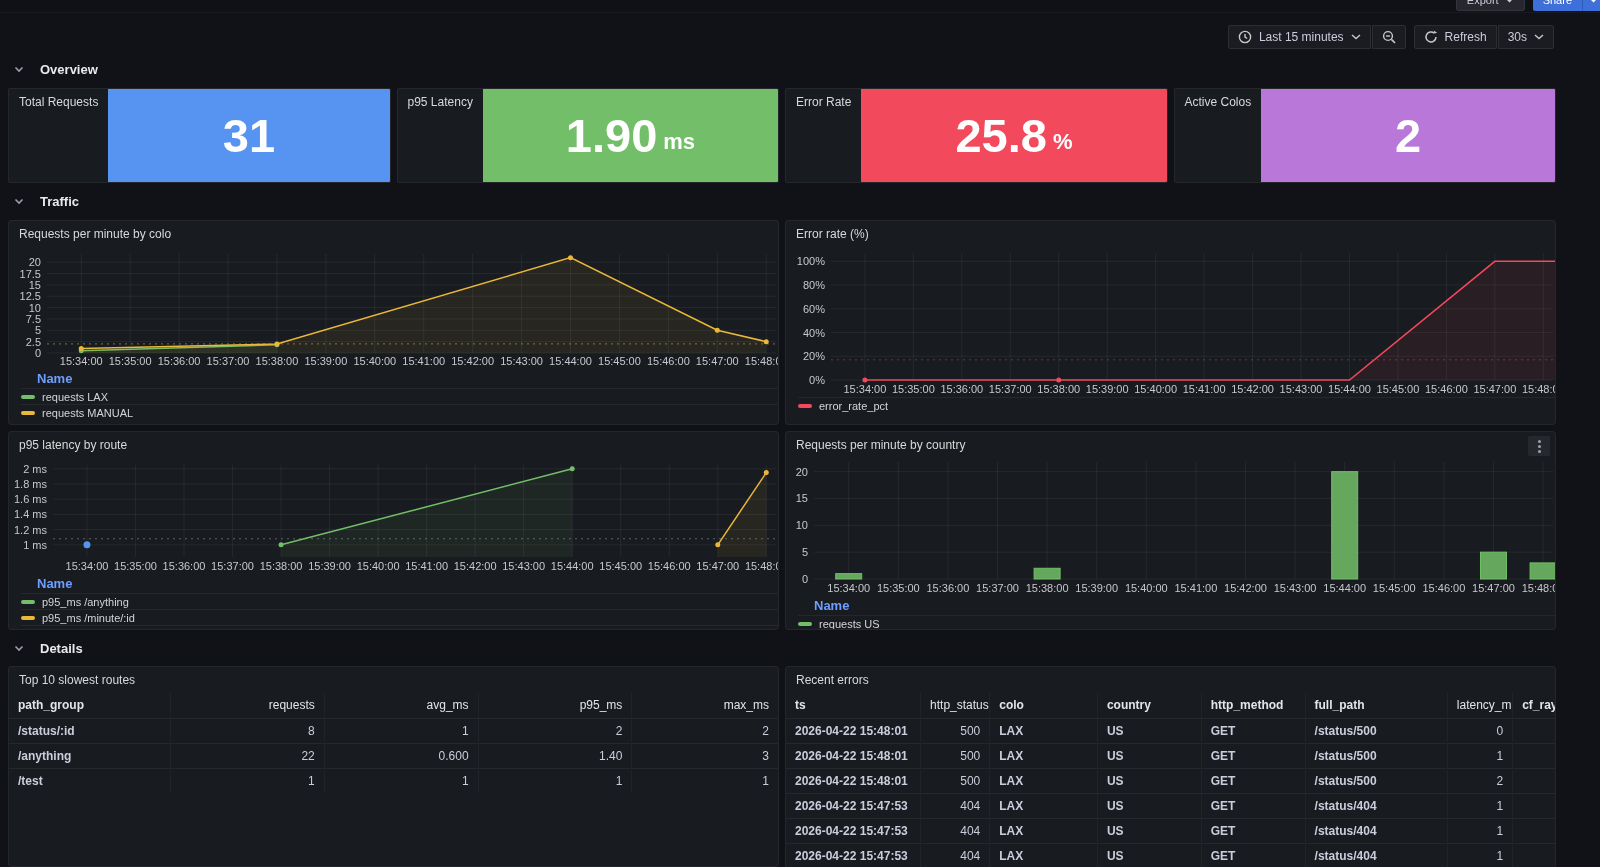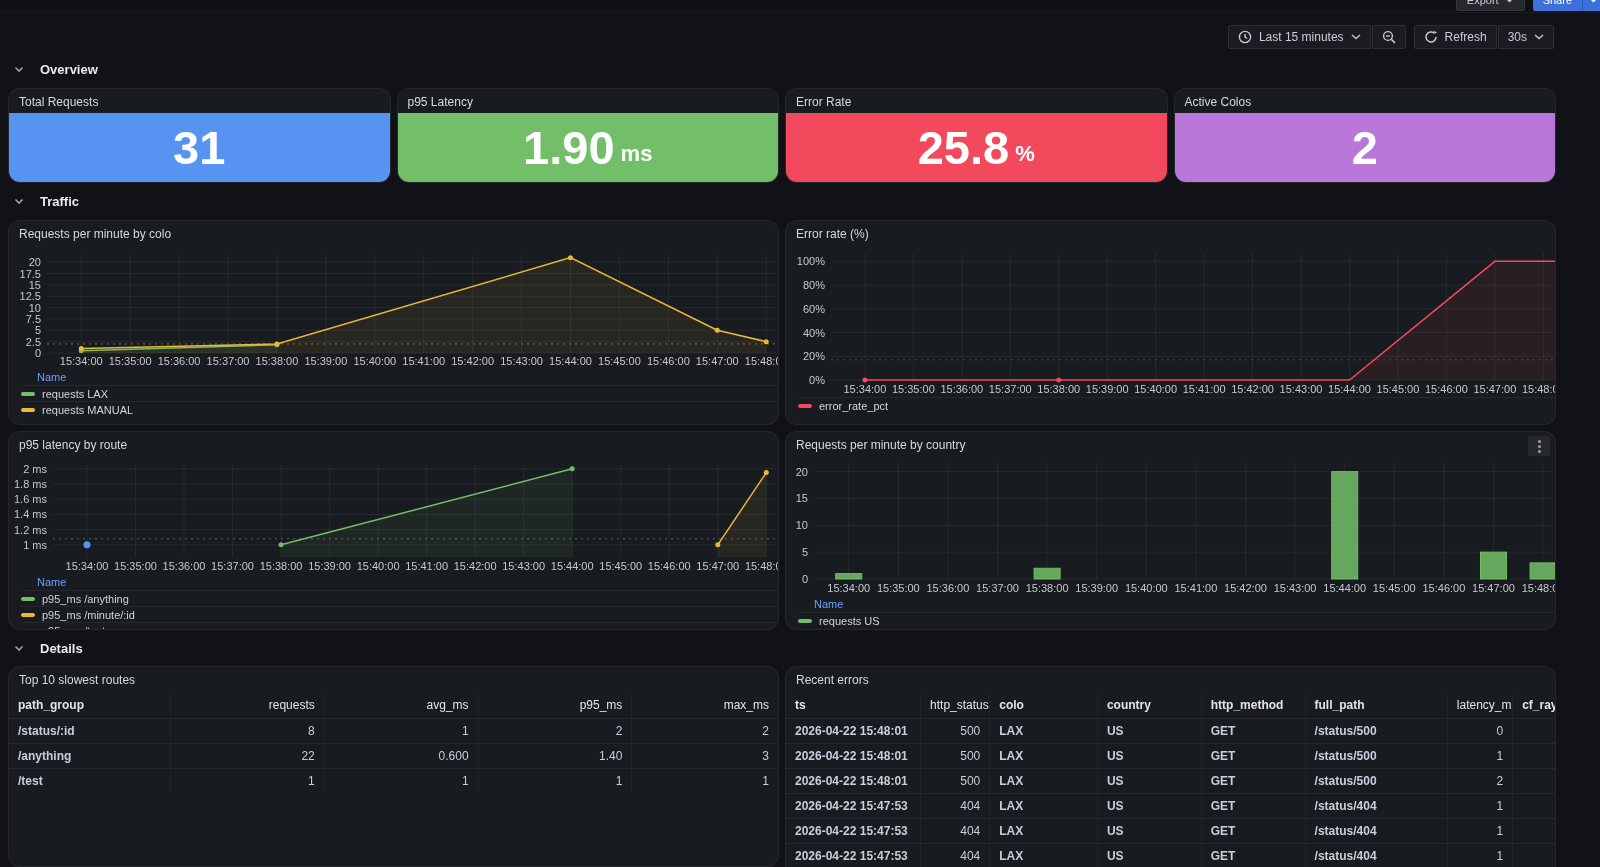--- a/index.html
+++ b/index.html
@@ -27,36 +27,36 @@
     padding:0 9px; font-size:12px; font-weight:500; color:#CCCCDC; cursor:pointer; }
   .group .gbtn:first-child { border-radius:2px 0 0 2px; }
   .group .gbtn:last-child { border-radius:0 2px 2px 0; }
   .gbtn .ic { margin-right:7px; display:flex; }
   .gbtn .car { margin-left:7px; }
   
   .section { position:absolute; left:14px; display:flex; align-items:center; gap:16px; cursor:pointer; }
   .section .ttl { font-size:13px; font-weight:700; color:#E9EAED; }
   
   .panel { position:absolute; background:#181B1F; border:1px solid rgba(204,204,220,0.07);
-    border-radius:12px; overflow:hidden; }
+    border-radius:4px; overflow:hidden; }
   .panel-title { height:24px; padding:6px 10px 0 10px; font-size:12px; font-weight:500;
     color:#D8D9DA; white-space:nowrap; }
   
   .stats-row { position:absolute; top:88px; left:8px; width:1548px; height:95px; display:flex; gap:6px; }
-  .stat { flex:1; background:#181B1F; border:1px solid rgba(204,204,220,0.07); border-radius:12px;
-    display:flex; flex-direction:column; overflow:hidden; }
+  .stat { flex:1; background:#181B1F; border:1px solid rgba(204,204,220,0.07); border-radius:2px;
+    display:flex; flex-direction:row; overflow:hidden; }
   .stat-body { flex:1; display:flex; align-items:center; justify-content:center; }
   .stat-val { font-size:47px; font-weight:600; color:#FFFFFF; line-height:1; }
   .stat-unit { font-size:22px; font-weight:600; color:#FFFFFF; margin-left:6px; transform:translateY(6px); }
   .stat-unit:empty { display:none; }
   
   svg text { font-family:"Liberation Sans", sans-serif; }
   .axis { fill:#C7C8CD; font-size:11px; }
   .legend { padding-left:12px; }
-  .lg-head { color:#6E9FFF; font-size:11px; font-weight:400; padding:2px 0 2px 16px; }
+  .lg-head { color:#6E9FFF; font-size:13px; font-weight:700; padding:2px 0 2px 16px; }
   .lg-row { display:flex; align-items:center; height:16px; gap:7px;
     border-top:1px solid rgba(204,204,220,0.07); cursor:pointer; }
   .sw { width:14px; height:4px; border-radius:2px; flex:none; }
   .lg-lab { font-size:11px; color:#D4D5DA; }
   .kebab { position:absolute; top:4px; right:5px; width:22px; height:20px; border-radius:2px;
     background:rgba(204,204,220,0.08); display:flex; align-items:center; justify-content:center; cursor:pointer; }
   .kebab span { display:block; width:3px; height:3px; border-radius:50%; background:#9DA0A8;
     box-shadow:0 -5px 0 #9DA0A8, 0 5px 0 #9DA0A8; }
   
   table { border-collapse:collapse; width:100%; table-layout:fixed; }

